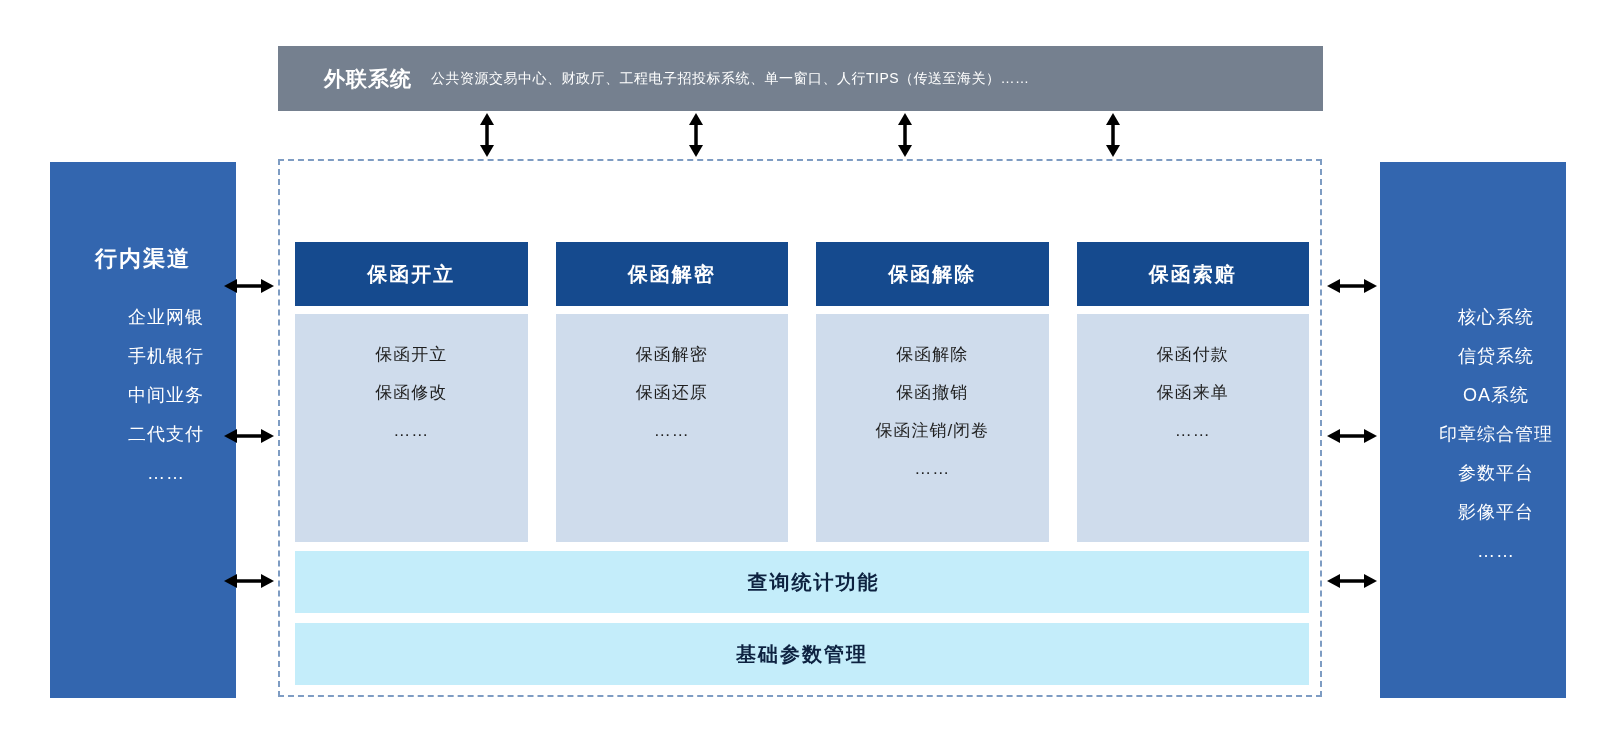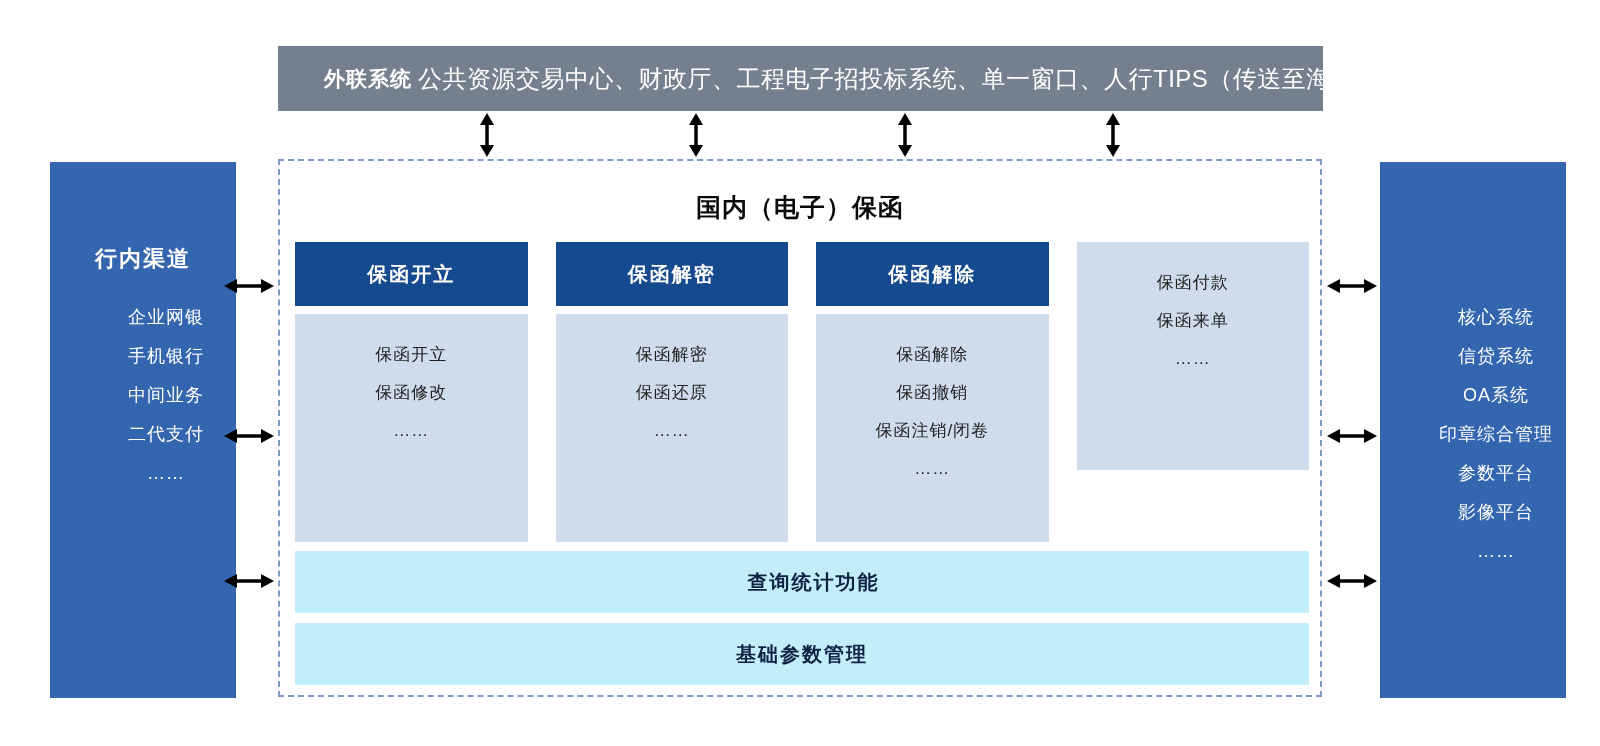--- a/index.html
+++ b/index.html
@@ -19,21 +19,21 @@
     left: 278px; top: 46px;
     width: 1045px; height: 65px;
     background: #75808F;
     display: flex;
     align-items: center;
     padding-left: 46px;
     color: #ffffff;
     white-space: nowrap;
   }
   .top-bar .bar-label { font-size: 21px; font-weight: bold; letter-spacing: 1px; }
-  .top-bar .bar-text  { font-size: 24px; margin-left: 6px; letter-spacing: 0.5px; }
+  .top-bar .bar-text  { font-size: 14px; margin-left: 19px; letter-spacing: 0.5px; }
 
   
   .side-panel {
     position: absolute;
     top: 162px;
     width: 186px; height: 536px;
     background: #3366AF;
     color: #ffffff;
     text-align: center;
   }
@@ -221,21 +221,20 @@
   </div>
   <div class="arrow" style="left:1327px; top:570px">
     <svg width="50" height="22" viewBox="0 0 50 22">
         <line x1="9" y1="11" x2="41" y2="11" stroke="#000" stroke-width="3.5"></line>
         <polygon points="0,11 13,4 13,18" fill="#000"></polygon>
         <polygon points="50,11 37,4 37,18" fill="#000"></polygon>
       </svg>
   </div>
 
   <div class="main-box">
-    <div class="box-title">国内（电子）保函</div>
 
     <div class="columns">
       <div class="module-col">
         <div class="module-header">保函开立</div>
         <div class="module-body">
           <div class="module-item">保函开立</div>
           <div class="module-item">保函修改</div>
           <div class="module-item">……</div>
         </div>
       </div>
@@ -250,20 +249,21 @@
       <div class="module-col">
         <div class="module-header">保函解除</div>
         <div class="module-body">
           <div class="module-item">保函解除</div>
           <div class="module-item">保函撤销</div>
           <div class="module-item">保函注销/闭卷</div>
           <div class="module-item">……</div>
         </div>
       </div>
       <div class="module-col">
+        <div class="module-header">保函索赔</div>
         <div class="module-body">
           <div class="module-item">保函付款</div>
           <div class="module-item">保函来单</div>
           <div class="module-item">……</div>
         </div>
       </div>
     </div>
 
     <div class="wide-bar bar-1">查询统计功能</div>
     <div class="wide-bar bar-2">基础参数管理</div>

